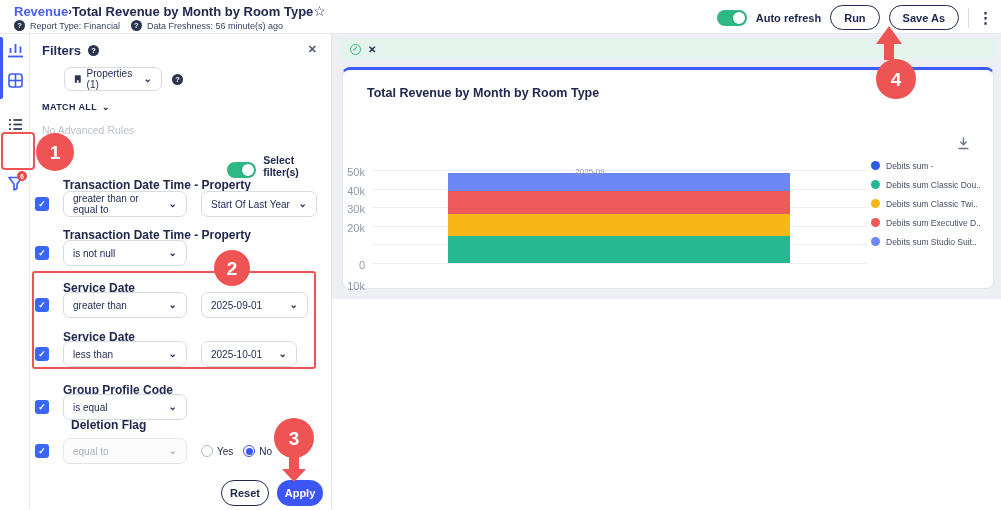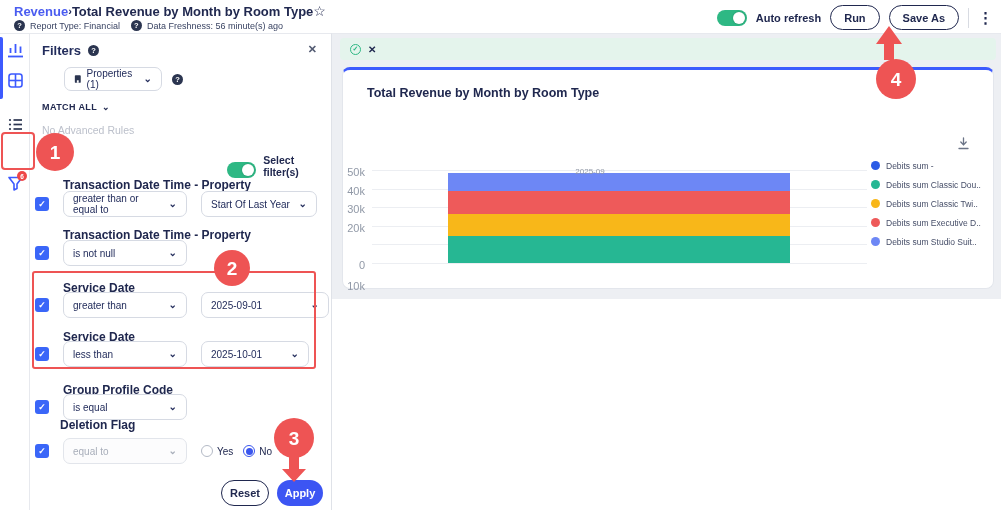--- a/index.html
+++ b/index.html
@@ -193,49 +193,49 @@
         </div>
     </div>
 
     <span class="fglabel" style="left:33px;top:247px">Service Date</span>
     <div class="frow" style="left:5px;top:258px;gap:14px">
       <span class="cbx">✓</span>
       <div class="dd" style="width:124px">
           <span>greater than</span>
           <span class="chev">⌄</span>
         </div>
-      <div class="dd" style="width:128px">
+      <div class="dd" style="width:107px">
           <span>2025-09-01</span>
           <span class="chev">⌄</span>
         </div>
     </div>
 
     <span class="fglabel" style="left:33px;top:296px">Service Date</span>
     <div class="frow" style="left:5px;top:307px;gap:14px">
       <span class="cbx">✓</span>
       <div class="dd" style="width:124px">
           <span>less than</span>
           <span class="chev">⌄</span>
         </div>
-      <div class="dd" style="width:108px">
+      <div class="dd" style="width:96px">
           <span>2025-10-01</span>
           <span class="chev">⌄</span>
         </div>
     </div>
 
     <span class="fglabel" style="left:33px;top:349px">Group Profile Code</span>
     <div class="frow" style="left:5px;top:360px;gap:14px">
       <span class="cbx">✓</span>
       <div class="dd" style="width:124px">
           <span>is equal</span>
           <span class="chev">⌄</span>
         </div>
     </div>
 
-    <span class="fglabel" style="left:30px;top:384px">Deletion Flag</span>
+    <span class="fglabel" style="left:41px;top:384px">Deletion Flag</span>
     <div class="frow" style="left:5px;top:404px;gap:14px">
       <span class="cbx">✓</span>
       <div class="dd dis" style="width:124px">
           <span>equal to</span>
           <span class="chev">⌄</span>
         </div>
       <span style="display:flex;align-items:center">
         <span class="radio"></span>
         <span class="rlbl">Yes</span>
       </span>

